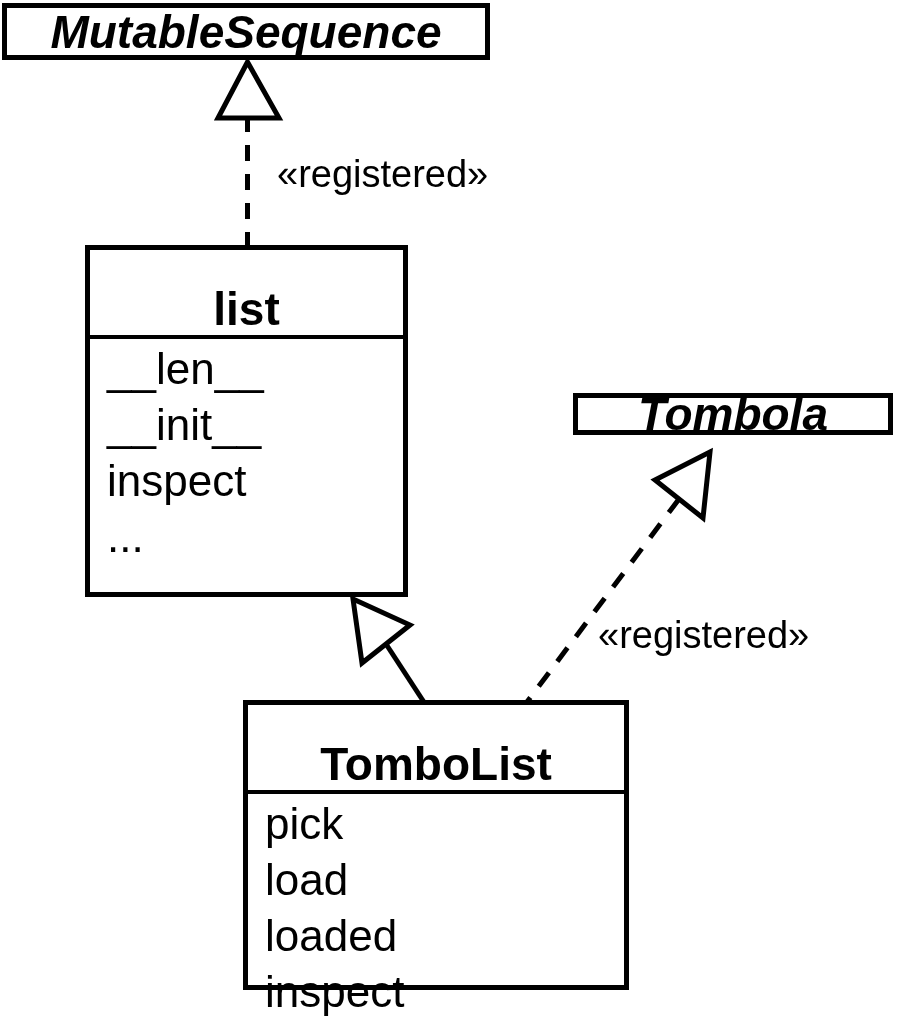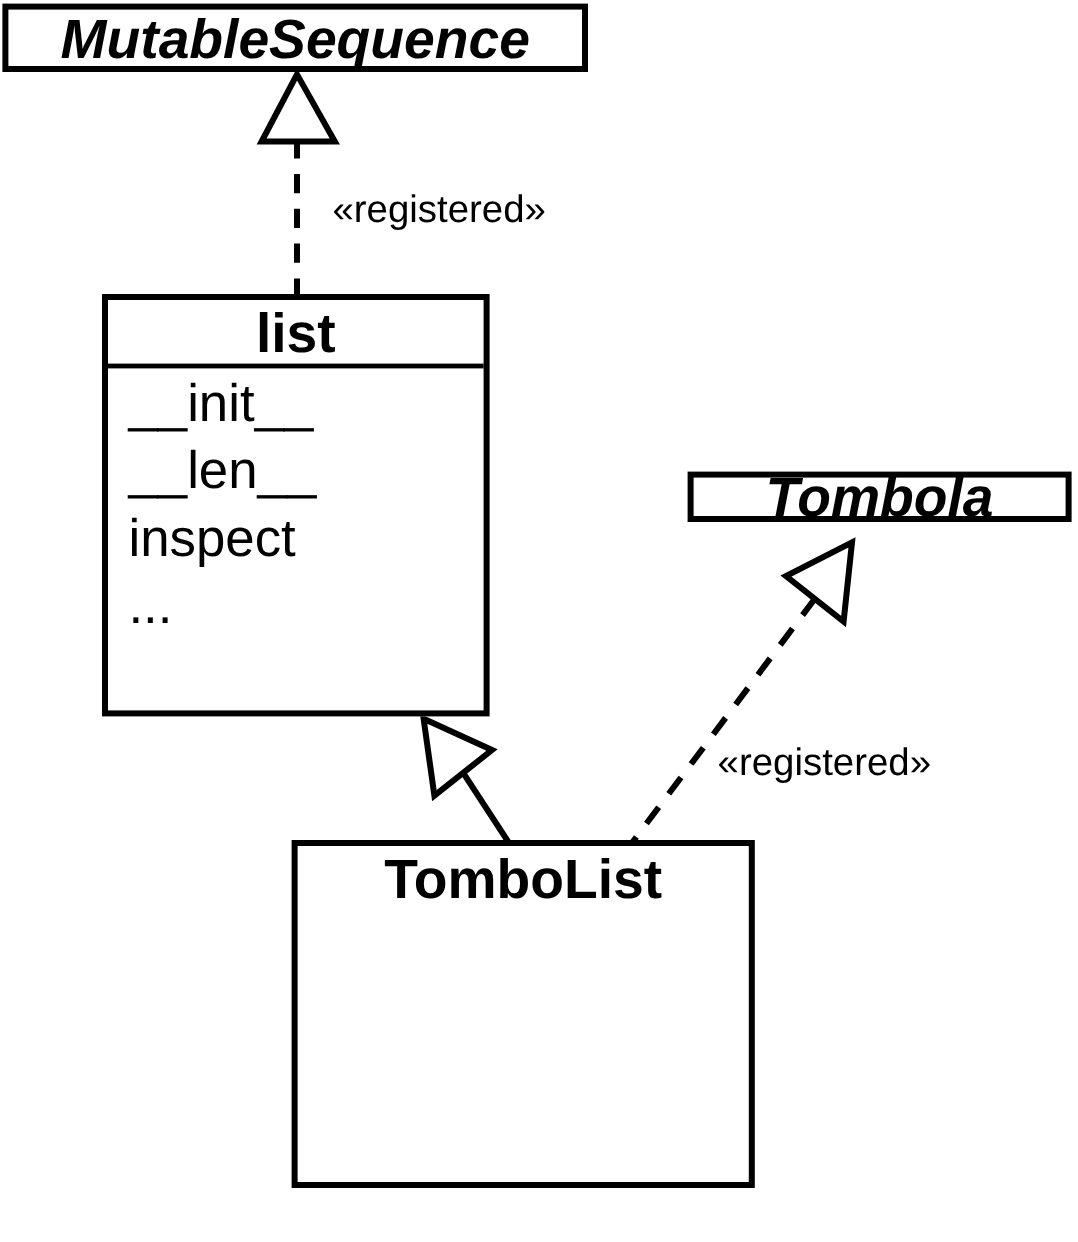--- a/index.html
+++ b/index.html
@@ -39,31 +39,32 @@
     white-space: nowrap;
   }
   .abstract .class-title {
     font-style: italic;
   }
   .name-only .class-title {
     height: 100%;
   }
   .compartment-title {
     height: 53px;
+    margin-top: 32px;
   }
   .methods {
     border-top: 4px solid #000000;
     padding: 2px 0 0 17px;
     font-size: 44px;
     line-height: 56px;
     white-space: nowrap;
   }
   .stereotype-label {
     position: absolute;
-    font-size: 32px;
+    font-size: 38px;
     line-height: 42px;
     z-index: 3;
     white-space: nowrap;
   }
 </style>
 </head>
 <body>
 
 <div class="canvas">
 
@@ -81,30 +82,36 @@
 
   <div class="class-box abstract name-only" style="left:2px; top:3px; width:488px; height:57px;">
     <div class="class-title">MutableSequence</div>
   </div>
 
   <div class="stereotype-label" style="left:277px; top:153px;">«registered»</div>
 
   <div class="class-box" style="left:85px; top:245px; width:323px; height:352px;">
     <div class="class-title compartment-title">list</div>
     <div class="methods">
+      <div>__len__</div>
       <div>__init__</div>
-      <div>__len__</div>
       <div>inspect</div>
       <div>...</div>
     </div>
   </div>
 
   <div class="class-box abstract name-only" style="left:573px; top:393px; width:320px; height:42px;">
     <div class="class-title">Tombola</div>
   </div>
 
   <div class="stereotype-label" style="left:598px; top:614px;">«registered»</div>
 
   <div class="class-box" style="left:243px; top:700px; width:386px; height:290px;">
     <div class="class-title compartment-title">TomboList</div>
+    <div class="methods">
+      <div>pick</div>
+      <div>load</div>
+      <div>loaded</div>
+      <div>inspect</div>
+    </div>
   </div>
 
 </div>
 
 </body></html>

